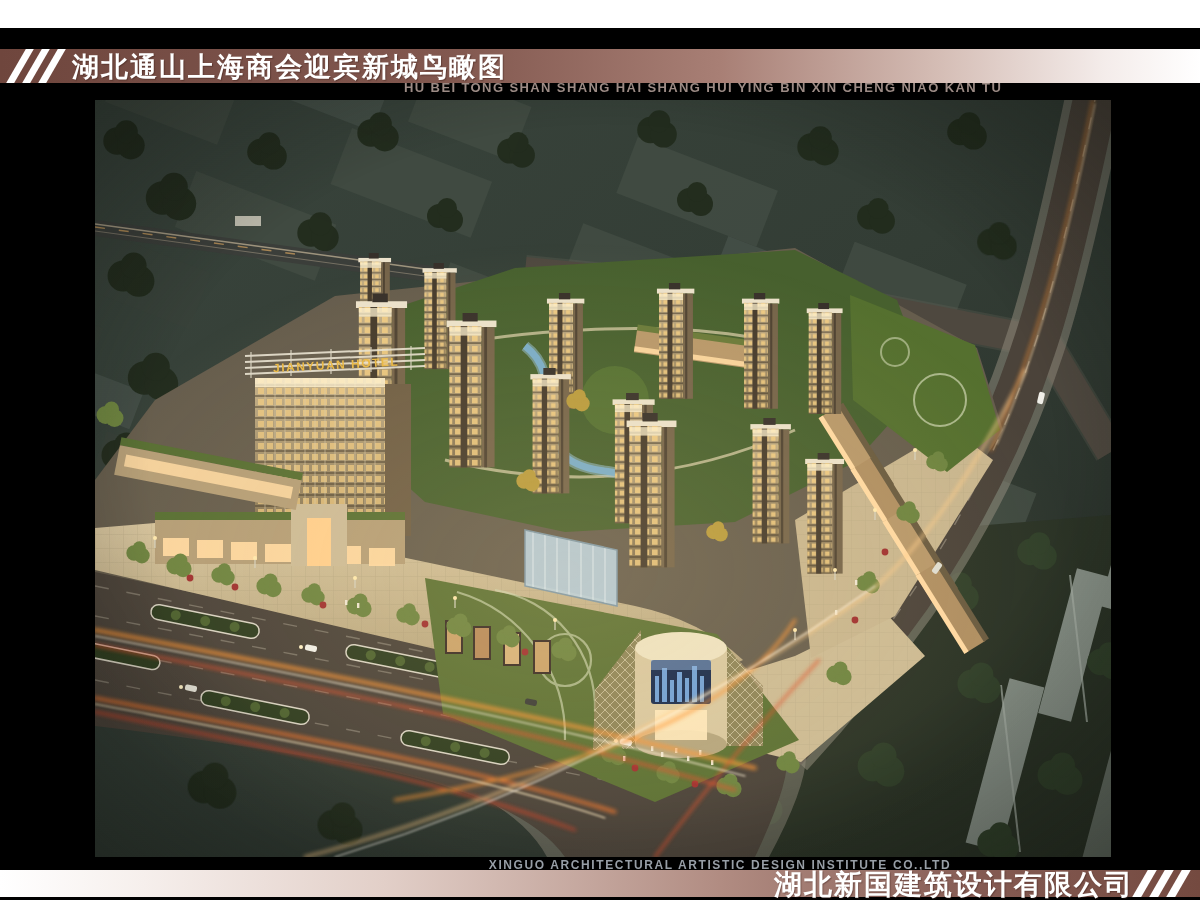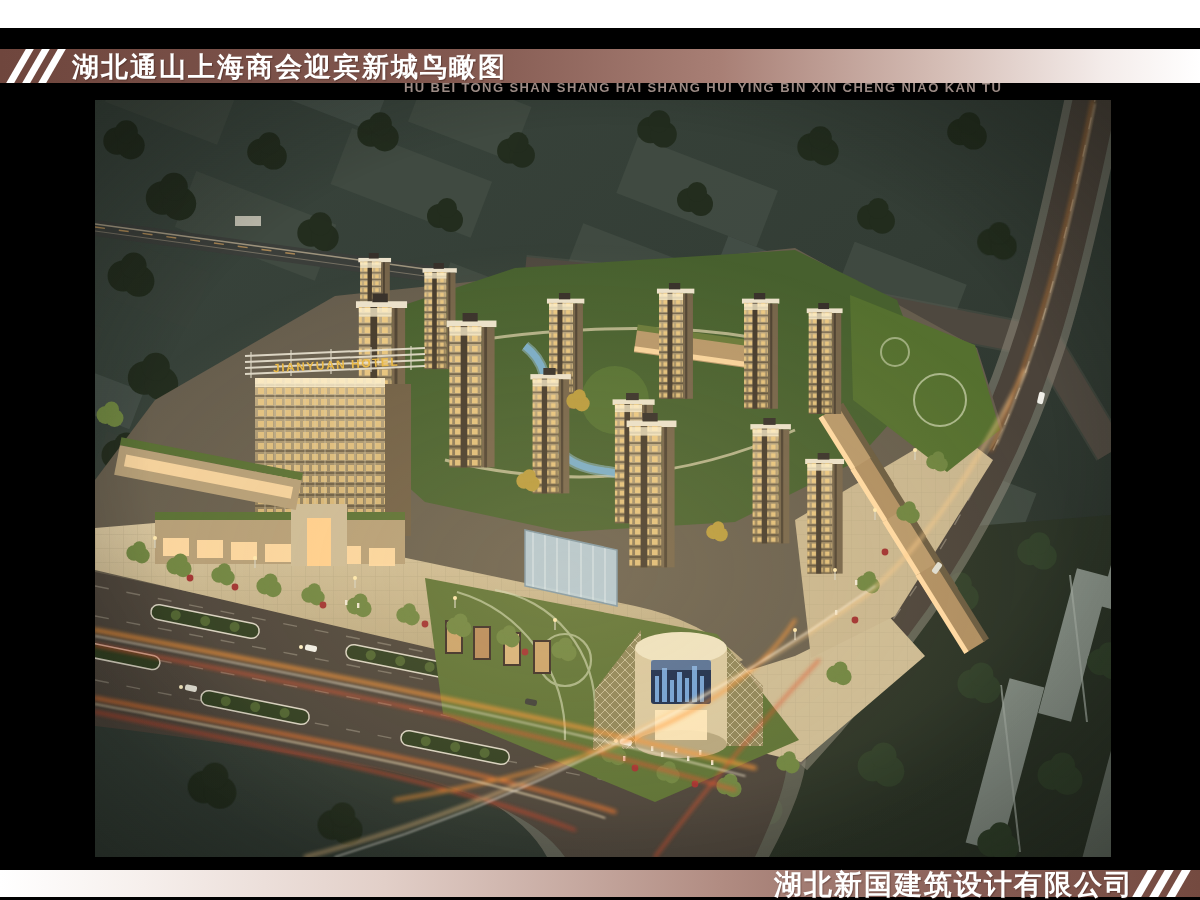--- a/index.html
+++ b/index.html
@@ -509,20 +509,21 @@
         <path d="M240,757 Q520,672 780,486" stroke="#fffaf0" stroke-width="1"></path>
         <path d="M1000,4 C972,142 948,238 902,344" stroke="#ffe9c0" stroke-width="1" opacity="0.8"></path>
       </g>
     </g>
 
     <ellipse cx="470" cy="470" rx="520" ry="330" fill="url(#gGlow)"></ellipse>
     <rect width="1016" height="757" fill="url(#gVig)"></rect>
   </svg>
   </div>
 
+  <div id="credit">XINGUO ARCHITECTURAL ARTISTIC DESIGN INSTITUTE CO.,LTD</div>
   <div id="bottom-bar">
     <div class="stripe" style="left:1140px;width:9px;"></div>
     <div class="stripe" style="left:1157px;width:9px;"></div>
     <div class="stripe" style="left:1174px;width:9px;"></div>
   </div>
   <div id="bottom-company">湖北新国建筑设计有限公司</div>
 
 </div>
 
 </body></html>

